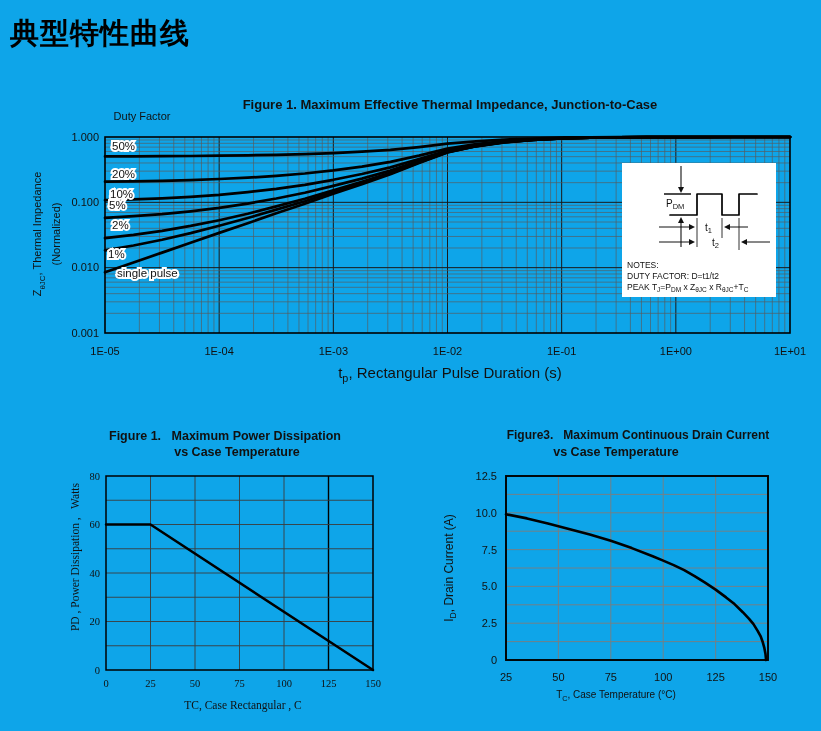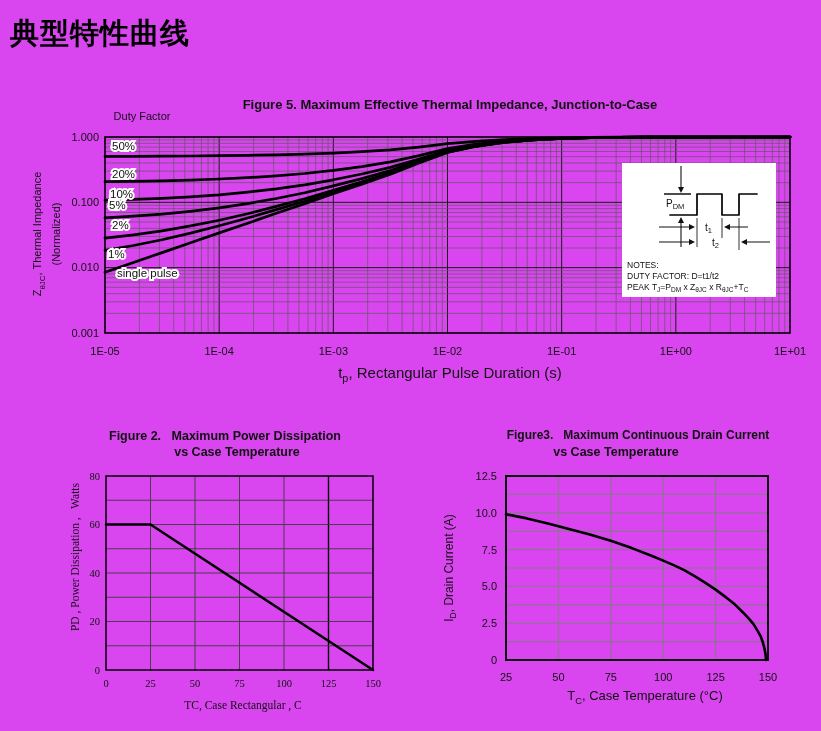--- a/index.html
+++ b/index.html
@@ -1,34 +1,34 @@
 <!DOCTYPE html>
 <html><head>
 <meta charset="utf-8">
 <style>
   html,body{margin:0;padding:0;background:#fff;}
-  .page{position:relative;width:821px;height:731px;background:#d946ef;overflow:hidden;
+  .page{position:relative;width:821px;height:731px;background:#0ea5e9;overflow:hidden;
         font-family:"Liberation Sans","DejaVu Sans",sans-serif;color:#111;}
   .page-title{position:absolute;left:10px;top:14px;font-size:29px;font-weight:bold;
         font-family:"Liberation Serif","DejaVu Serif",serif;letter-spacing:1px;color:#000;}
   .t{position:absolute;transform:translateX(-50%);white-space:pre;color:#111;line-height:1.15;}
   .rot{transform:translate(-50%,-50%) rotate(-90deg);transform-origin:center;}
   .serif{font-family:"Liberation Serif","DejaVu Serif",serif;}
   .bold{font-weight:bold;}
   sub{font-size:72%;}
   svg{position:absolute;}
 </style>
 </head>
 <body>
 
 <div class="page">
 
   <div class="page-title">典型特性曲线</div>
 
-  <div class="t bold" style="left:450px;top:98px;font-size:13px">Figure 5. Maximum Effective Thermal Impedance, Junction-to-Case</div>
+  <div class="t bold" style="left:450px;top:98px;font-size:13px">Figure 1. Maximum Effective Thermal Impedance, Junction-to-Case</div>
   <div class="t" style="left:142px;top:110px;font-size:11px">Duty Factor</div>
   <div class="t rot" style="left:39px;top:234px;font-size:11px">Z<sub>θJC</sub>, Thermal Impedance</div>
   <div class="t rot" style="left:56px;top:234px;font-size:11px">(Normalized)</div>
   <div class="t" style="left:450px;top:364px;font-size:15px">t<sub>p</sub>, Rectangular Pulse Duration (s)</div>
   <svg id="fig1" style="left:0;top:90px" width="821" height="295" viewBox="0 90 821 295">
       <g>
         <line x1="139.36759117163786" y1="137" x2="139.36759117163786" y2="333" stroke="#5a5a5a" stroke-width="0.65"></line>
         <line x1="159.47134324716149" y1="137" x2="159.47134324716149" y2="333" stroke="#5a5a5a" stroke-width="0.65"></line>
         <line x1="173.7351823432757" y1="137" x2="173.7351823432757" y2="333" stroke="#5a5a5a" stroke-width="0.65"></line>
         <line x1="184.79907549502883" y1="137" x2="184.79907549502883" y2="333" stroke="#5a5a5a" stroke-width="0.65"></line>
@@ -165,21 +165,21 @@
         </g>
         <text x="666" y="207" font-size="10" text-anchor="start" fill="#111" font-family="&quot;Liberation Sans&quot;,&quot;DejaVu Sans&quot;,sans-serif"><tspan dy="0">P</tspan><tspan dy="2" font-size="7.5">DM</tspan></text>
         <text x="705" y="231" font-size="10" text-anchor="start" fill="#111" font-family="&quot;Liberation Sans&quot;,&quot;DejaVu Sans&quot;,sans-serif"><tspan dy="0">t</tspan><tspan dy="2" font-size="7.5">1</tspan></text>
         <text x="712" y="246" font-size="10" text-anchor="start" fill="#111" font-family="&quot;Liberation Sans&quot;,&quot;DejaVu Sans&quot;,sans-serif"><tspan dy="0">t</tspan><tspan dy="2" font-size="7.5">2</tspan></text>
         <text x="627" y="268" font-size="8.5" text-anchor="start" fill="#111" font-family="&quot;Liberation Sans&quot;,&quot;DejaVu Sans&quot;,sans-serif">NOTES:</text>
         <text x="627" y="279" font-size="8.5" text-anchor="start" fill="#111" font-family="&quot;Liberation Sans&quot;,&quot;DejaVu Sans&quot;,sans-serif">DUTY FACTOR: D=t1/t2</text>
         <text x="627" y="290" font-size="8.5" text-anchor="start" fill="#111" font-family="&quot;Liberation Sans&quot;,&quot;DejaVu Sans&quot;,sans-serif"><tspan dy="0">PEAK T</tspan><tspan dy="1.8" font-size="6.5">J</tspan><tspan dy="-1.8">=P</tspan><tspan dy="1.8" font-size="6.5">DM</tspan><tspan dy="-1.8"> x Z</tspan><tspan dy="1.8" font-size="6.5">θJC</tspan><tspan dy="-1.8"> x R</tspan><tspan dy="1.8" font-size="6.5">θJC</tspan><tspan dy="-1.8">+T</tspan><tspan dy="1.8" font-size="6.5">C</tspan></text>
       </g>
     </svg>
 
-  <div class="t bold" style="left:225px;top:429px;font-size:12.5px">Figure 2.   Maximum Power Dissipation</div>
+  <div class="t bold" style="left:225px;top:429px;font-size:12.5px">Figure 1.   Maximum Power Dissipation</div>
   <div class="t bold" style="left:237px;top:445px;font-size:12.5px">vs Case Temperature</div>
   <div class="t rot serif" style="left:76px;top:557px;font-size:11.5px">PD , Power Dissipation ,   Watts</div>
   <div class="t serif" style="left:243px;top:699px;font-size:11.5px">TC, Case Rectangular , C</div>
   <svg id="fig2" style="left:40px;top:455px" width="370" height="276" viewBox="40 455 370 276">
       <g>
         <line x1="150.5" y1="476" x2="150.5" y2="670" stroke="#3c3c3c" stroke-width="0.9"></line>
         <line x1="195" y1="476" x2="195" y2="670" stroke="#3c3c3c" stroke-width="0.9"></line>
         <line x1="239.5" y1="476" x2="239.5" y2="670" stroke="#3c3c3c" stroke-width="0.9"></line>
         <line x1="284" y1="476" x2="284" y2="670" stroke="#3c3c3c" stroke-width="0.9"></line>
         <line x1="328.5" y1="476" x2="328.5" y2="670" stroke="#000" stroke-width="1.4"></line>
@@ -209,21 +209,21 @@
         <text x="100" y="625" font-size="10.5" text-anchor="end" fill="#111" font-family="&quot;Liberation Serif&quot;,&quot;DejaVu Serif&quot;,serif">20</text>
         <text x="100" y="576.5" font-size="10.5" text-anchor="end" fill="#111" font-family="&quot;Liberation Serif&quot;,&quot;DejaVu Serif&quot;,serif">40</text>
         <text x="100" y="528" font-size="10.5" text-anchor="end" fill="#111" font-family="&quot;Liberation Serif&quot;,&quot;DejaVu Serif&quot;,serif">60</text>
         <text x="100" y="479.5" font-size="10.5" text-anchor="end" fill="#111" font-family="&quot;Liberation Serif&quot;,&quot;DejaVu Serif&quot;,serif">80</text>
       </g>
     </svg>
 
   <div class="t bold" style="left:638px;top:429px;font-size:12px">Figure3.   Maximum Continuous Drain Current</div>
   <div class="t bold" style="left:616px;top:445px;font-size:12.5px">vs Case Temperature</div>
   <div class="t rot" style="left:451px;top:568px;font-size:12px">I<sub>D</sub>, Drain Current (A)</div>
-  <div class="t" style="left:645px;top:689px;font-size:13px">T<sub>C</sub>, Case Temperature (°C)</div>
+  <div class="t" style="left:616px;top:689px;font-size:10px">T<sub>C</sub>, Case Temperature (°C)</div>
   <svg id="fig3" style="left:430px;top:455px" width="391" height="276" viewBox="430 455 391 276">
       <g>
         <line x1="558.4" y1="476" x2="558.4" y2="660" stroke="#7d7d7d" stroke-width="0.9"></line>
         <line x1="610.8" y1="476" x2="610.8" y2="660" stroke="#7d7d7d" stroke-width="0.9"></line>
         <line x1="663.2" y1="476" x2="663.2" y2="660" stroke="#7d7d7d" stroke-width="0.9"></line>
         <line x1="715.6" y1="476" x2="715.6" y2="660" stroke="#7d7d7d" stroke-width="0.9"></line>
         <line x1="506" y1="641.6" x2="768" y2="641.6" stroke="#7d7d7d" stroke-width="0.9"></line>
         <line x1="506" y1="623.2" x2="768" y2="623.2" stroke="#7d7d7d" stroke-width="0.9"></line>
         <line x1="506" y1="604.8" x2="768" y2="604.8" stroke="#7d7d7d" stroke-width="0.9"></line>
         <line x1="506" y1="586.4" x2="768" y2="586.4" stroke="#7d7d7d" stroke-width="0.9"></line>

